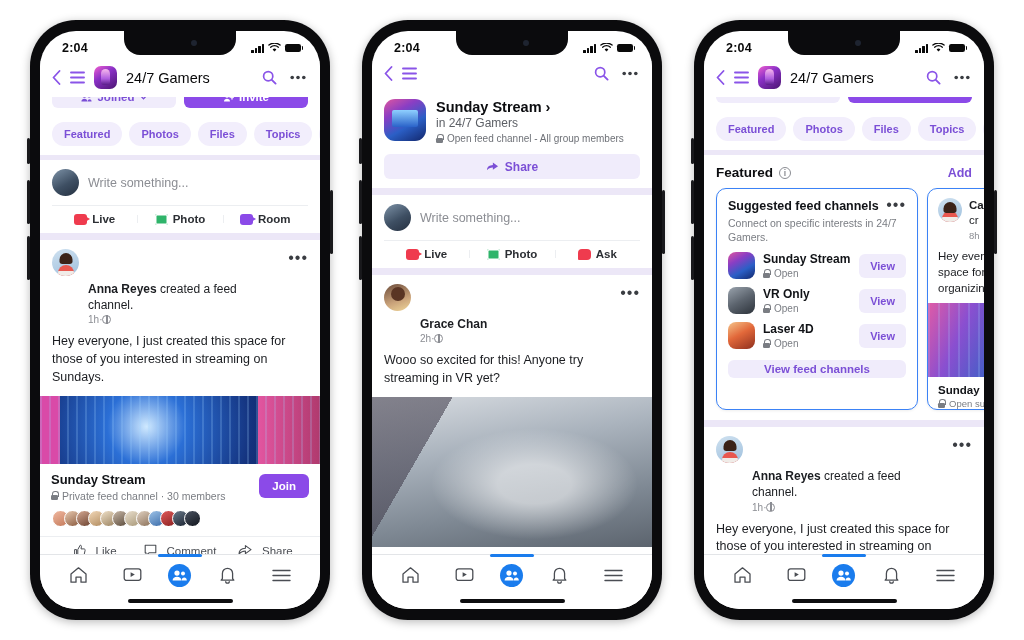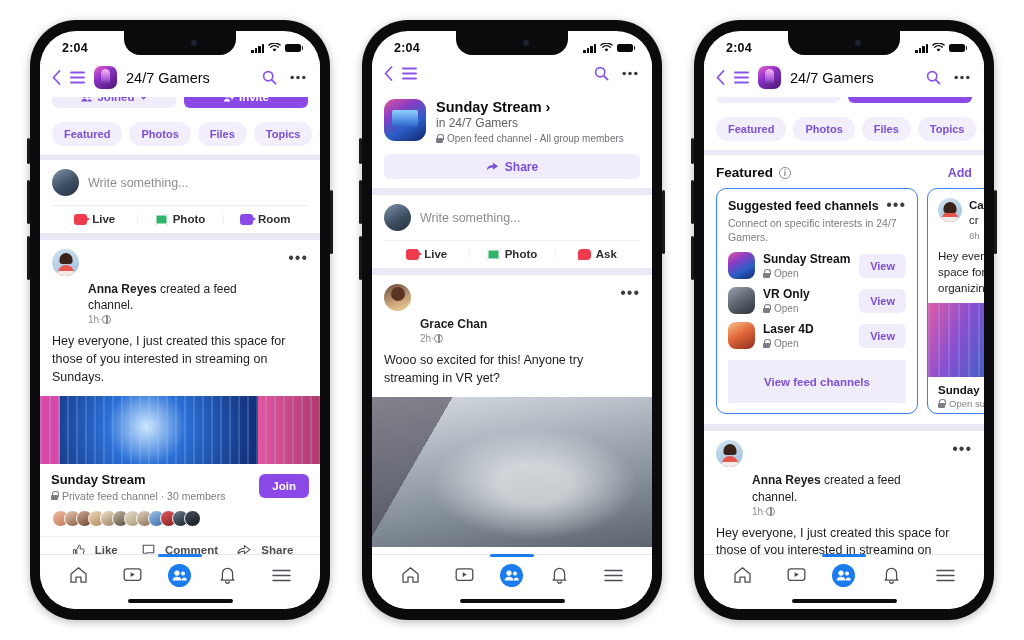--- a/index.html
+++ b/index.html
@@ -241,22 +241,22 @@
   .react-emo { display:flex; }
   .remo { width:13px; height:13px; border-radius:50%; margin-left:-3px; border:1.4px solid #fff; }
   .remo:first-child { margin-left:0; }
   .r-like { background:#1a7ced; }
   .r-wow  { background:#f5c33b; }
   .r-love { background:#f04a6e; }
   .react-txt { font-size: 10.5px; color: #7a7d83; }
   .actions-bar {
     display:flex; border-top:1px solid #eceef1; padding: 7px 12px 9px; background:#fff;
   }
-  .abtn { flex:1 1 0; display:flex; align-items:flex-start; justify-content:center; gap:10px;
-          font-size:11.5px; font-weight:700; color:#4a4d53; }
+  .abtn { flex:1 1 0; display:flex; align-items:flex-end; justify-content:center; gap:10px;
+          font-size:11.5px; font-weight:400; color:#4a4d53; }
 
   
   .chan-head { display:flex; gap:10px; padding: 10px 12px 8px; background:#fff; }
   .chan-thumb {
     width: 42px; height: 42px; border-radius: 11px; flex:0 0 auto; overflow:hidden;
     background: linear-gradient(150deg,#e0569f 0%,#8a3ec4 30%,#2b5fc6 62%,#12266b 100%);
     position: relative;
   }
   .chan-thumb:after {
     content:""; position:absolute; left:8px; top:11px; width:26px; height:17px;
@@ -295,21 +295,21 @@
   .t-vr     { background: linear-gradient(150deg,#9aa3ad 0%,#5c646e 50%,#2c323a 100%); }
   .t-laser  { background: linear-gradient(150deg,#f5c48a 0%,#e2683a 45%,#8e2f1e 100%); }
   .fc-mid { flex:1 1 auto; min-width:0; }
   .fc-name { font-size:12px; font-weight:700; color:#111317; }
   .fc-open { font-size:10px; color:#7a7d83; display:flex; align-items:center; gap:4px; margin-top:2px;}
   .btn-view {
     background:#f0ecfb; color:#7b4fd6; font-size:11px; font-weight:700;
     border-radius:6px; padding:6px 11px; flex:0 0 auto;
   }
   .btn-viewall {
-    margin-top:11px; height:43px; background:#f0ecfb; border-radius:0;
+    margin-top:11px; height:18px; background:#f0ecfb; border-radius:6px;
     display:flex; align-items:center; justify-content:center;
     font-size:11.5px; font-weight:700; color:#7b4fd6;
   }
   .feat-card.partial { width: 150px; padding: 9px 10px 0; overflow:hidden; }
   .pp-head { display:flex; gap:7px; align-items:flex-start; }
   .pp-name { font-size:11.5px; color:#1b1d21; line-height:1.3; }
   .pp-name b { font-weight:700;text-align:right; }
   .pp-sub { font-size:9.5px; color:#8b8d93; margin-top:2px; }
   .pp-text { font-size:11.5px; color:#1b1d21; line-height:1.4; padding:7px 0 7px; }
   .pp-img { height:74px; margin: 0 -10px;

